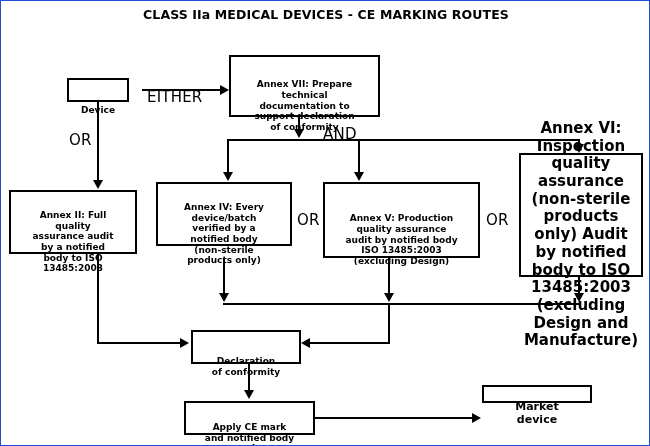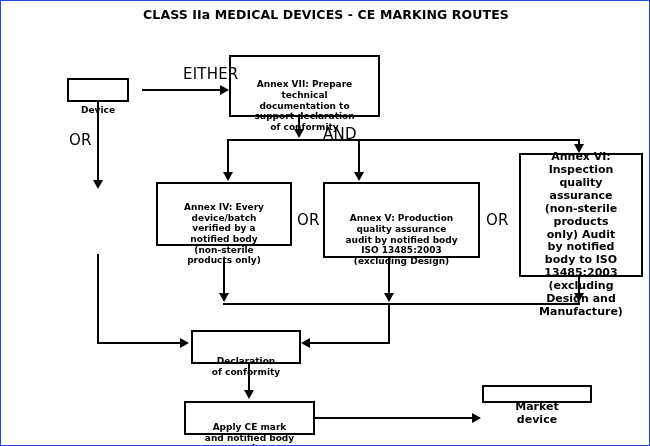--- a/index.html
+++ b/index.html
@@ -91,46 +91,49 @@
   <div class="title">CLASS IIa MEDICAL DEVICES - CE MARKING ROUTES</div>
 
   <div class="node" style="left:66px; top:77px; width:62px; height:24px; font-size:9px;">
     <span>Device</span>
   </div>
 
   <div class="node" style="left:228px; top:54px; width:151px; height:62px; font-size:9px;">
     <span>Annex VII: Prepare technical documentation to support declaration of conformity</span>
   </div>
 
+  <div class="node" style="left:8px; top:189px; width:128px; height:64px; font-size:9px;">
+    <span>Annex II: Full quality assurance audit by a notified body to ISO 13485:2003</span>
+  </div>
 
   <div class="node" style="left:155px; top:181px; width:136px; height:64px; font-size:9px;">
     <span>Annex IV: Every device/batch verified by a notified body (non-sterile products only)</span>
   </div>
 
   <div class="node" style="left:322px; top:181px; width:157px; height:76px; font-size:9px;">
     <span>Annex V: Production quality assurance audit by notified body ISO 13485:2003 (excluding Design)</span>
   </div>
 
-  <div class="node" style="left:518px; top:152px; width:124px; height:124px; font-size:11px;">
+  <div class="node" style="left:518px; top:152px; width:124px; height:124px; font-size:15px;">
     <span>Annex VI: Inspection quality assurance (non-sterile products only) Audit by notified body to ISO 13485:2003 (excluding Design and Manufacture)</span>
   </div>
 
   <div class="node" style="left:190px; top:329px; width:110px; height:34px; font-size:9px;">
     <span>Declaration of conformity</span>
   </div>
 
   <div class="node" style="left:183px; top:400px; width:131px; height:34px; font-size:9px;">
     <span>Apply CE mark and notified body number</span>
   </div>
 
   <div class="node" style="left:481px; top:384px; width:110px; height:18px; font-size:11px;">
     <span>Market device</span>
   </div>
 
-  <div class="op" style="left:146px; top:64px;margin-left:36px;">EITHER</div>
+  <div class="op" style="left:146px; top:87px;">EITHER</div>
 
   <div class="op" style="left:68px; top:130px;">OR</div>
 
   <div class="op" style="left:322px; top:124px;">AND</div>
 
   <div class="op" style="left:296px; top:210px;">OR</div>
 
   <div class="op" style="left:485px; top:210px;">OR</div>
 
   <div class="line h" style="left:141px; top:88px; width:80px;"></div>

